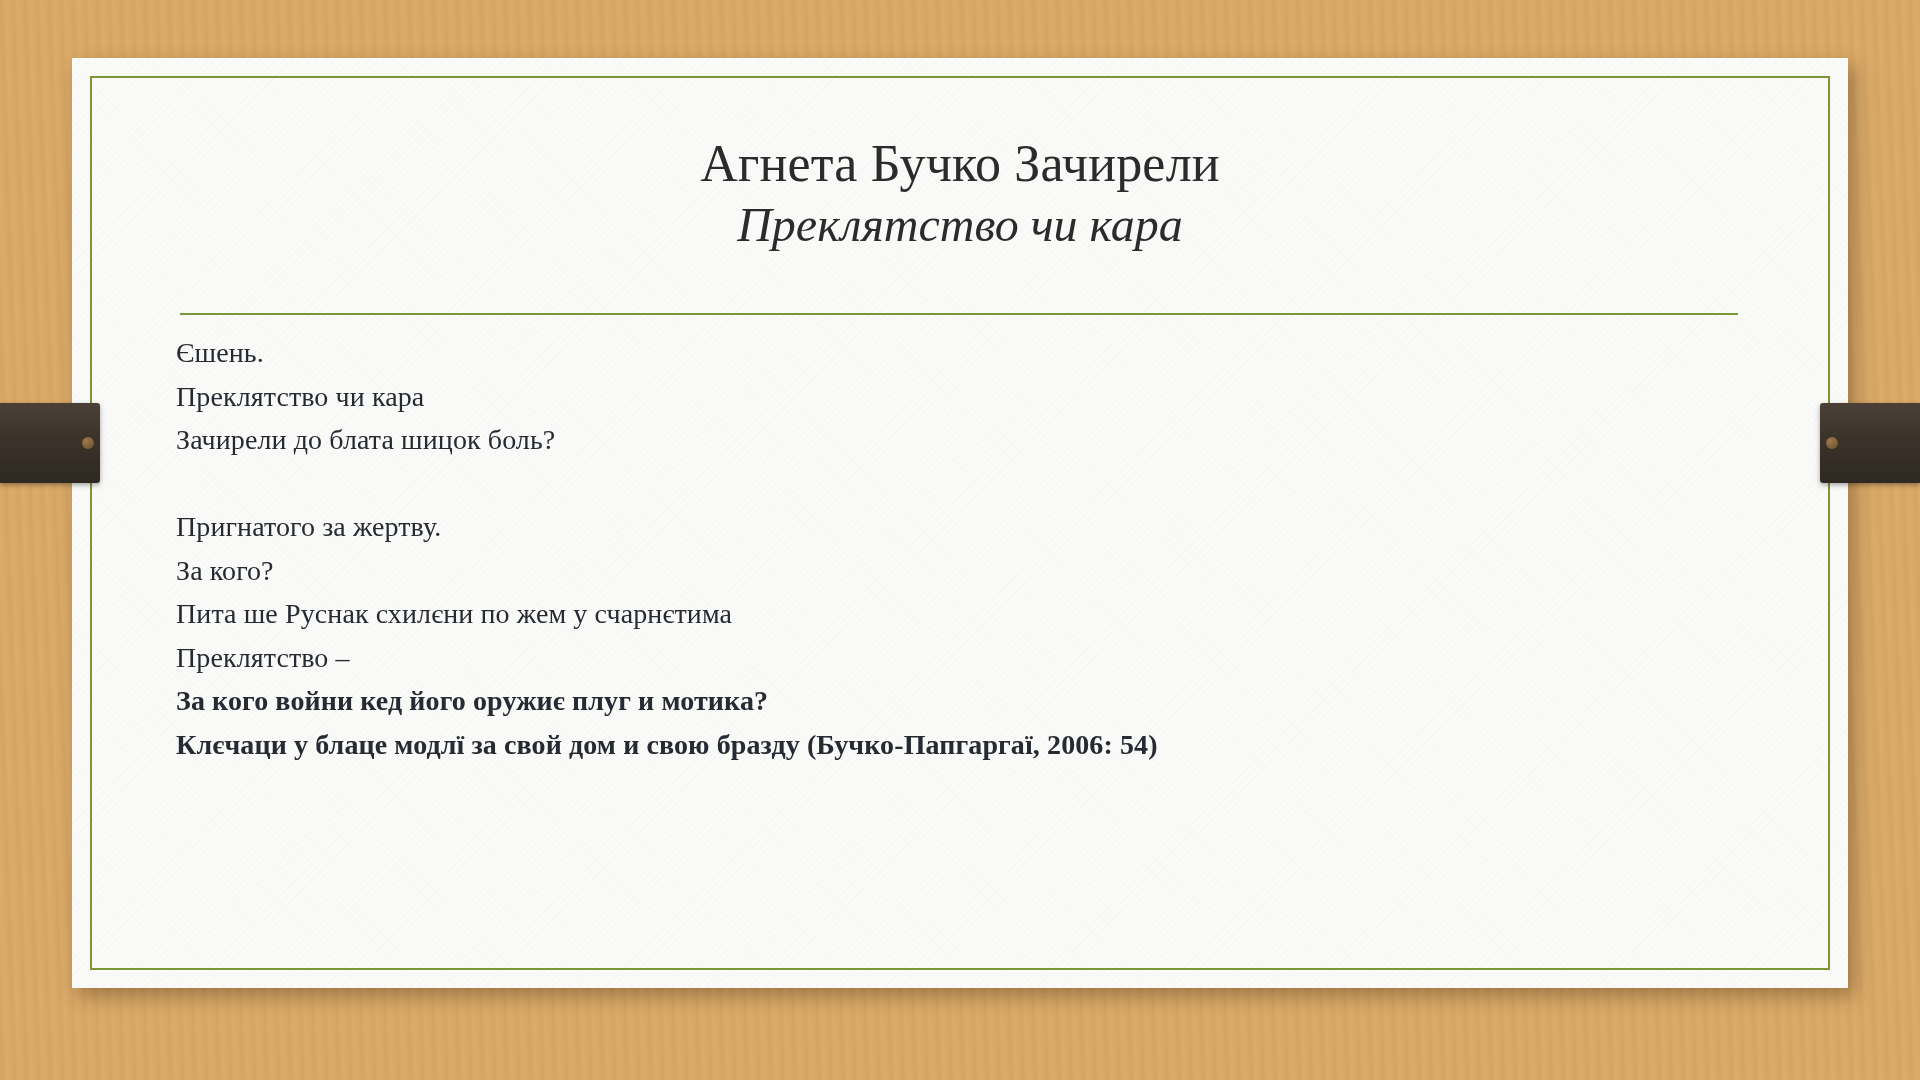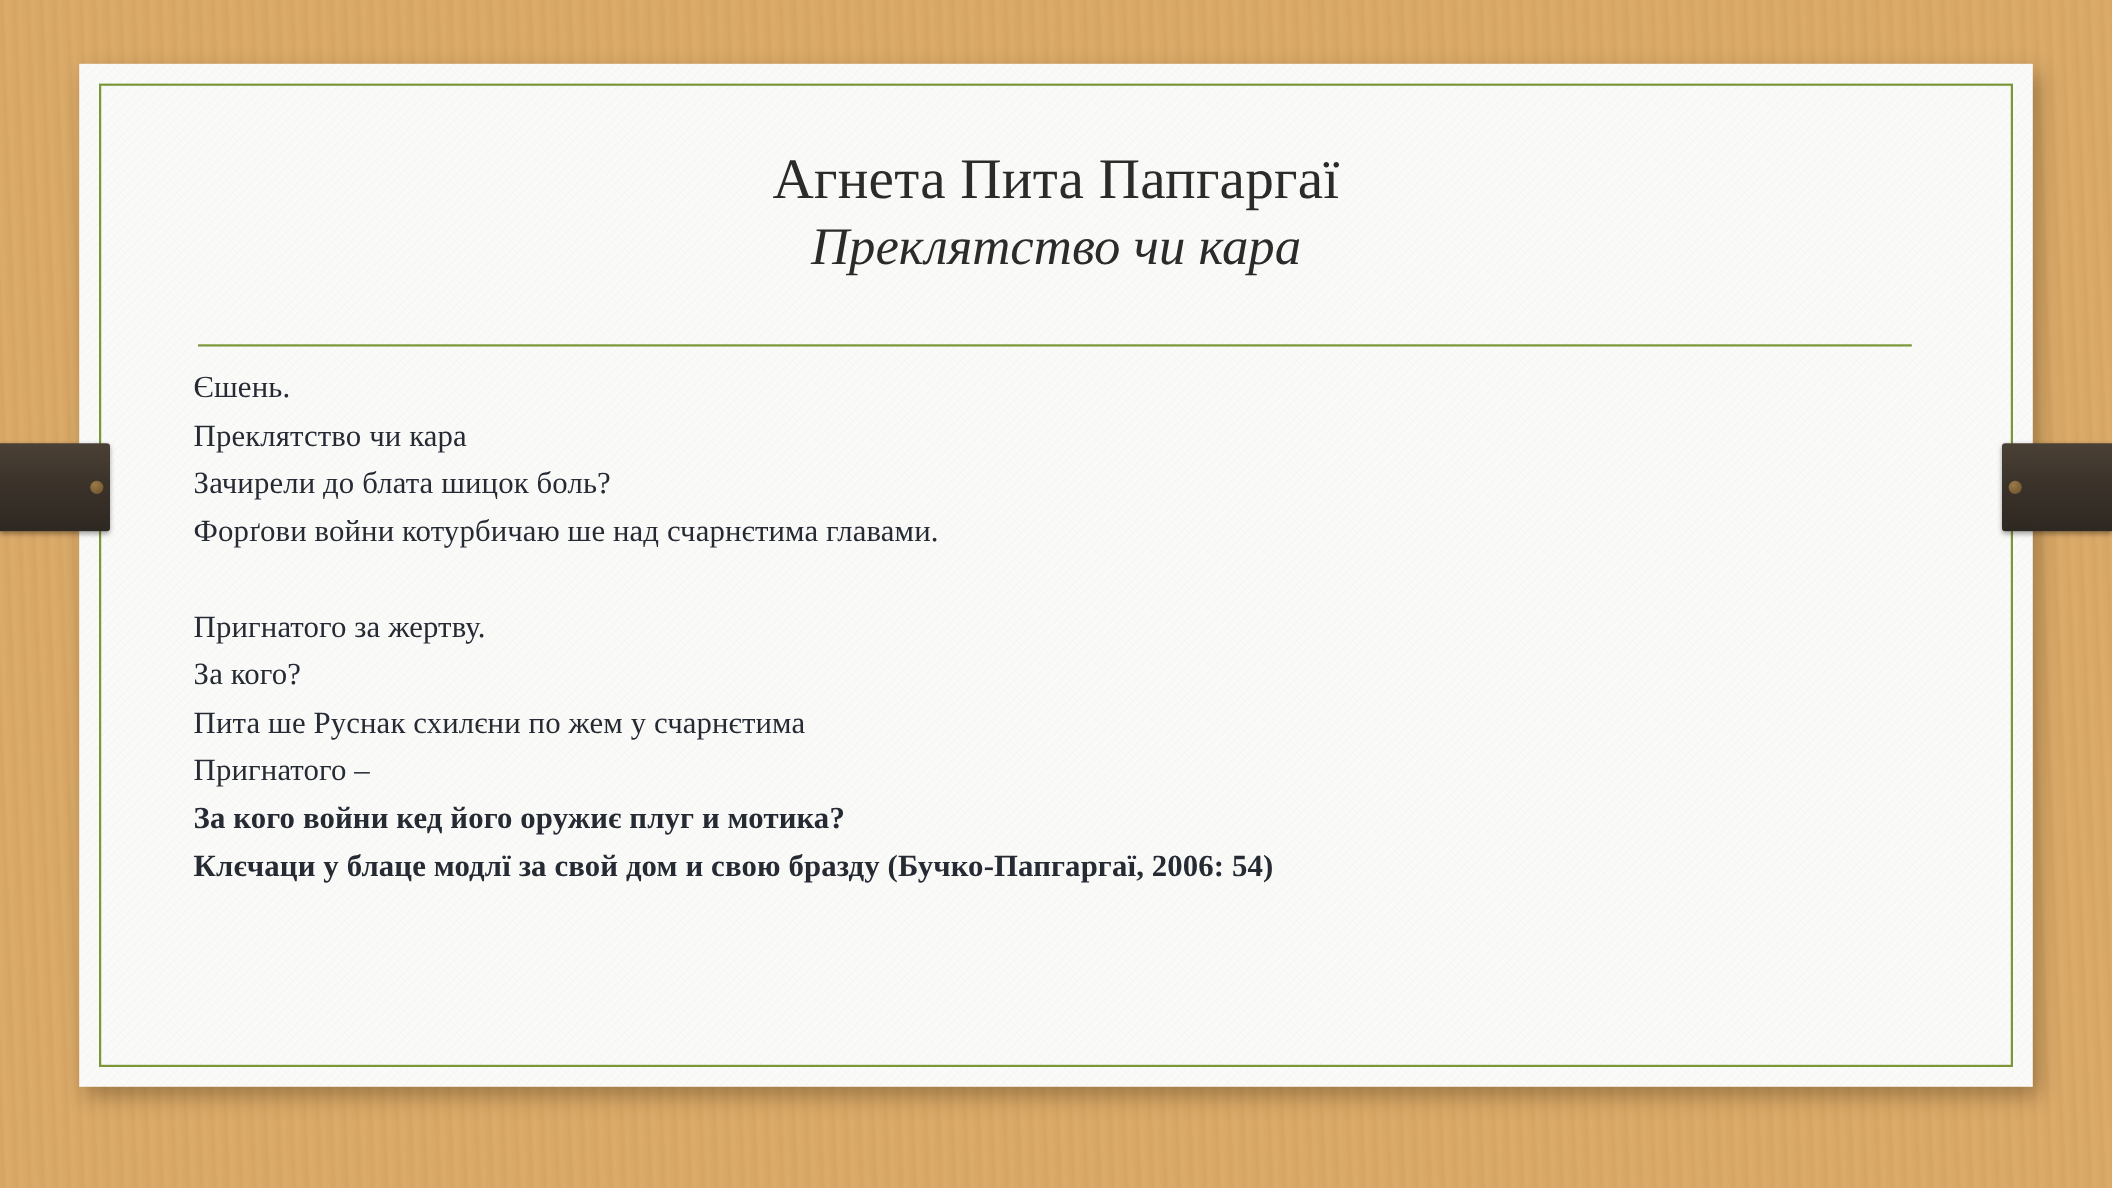--- a/index.html
+++ b/index.html
@@ -195,39 +195,38 @@
 <div class="clip-bar left"></div>
 <div class="clip-bar right"></div>
 
 <div id="paper-card">
   <div id="paper-texture"></div>
   <div id="paper-inner-border"></div>
 
   <div id="slide-content">
 
     <div id="title-block">
-      <div id="slide-title">Агнета Пита Папгаргаї</div>
+      <div id="slide-title">Агнета Бучко Зачирели</div>
       <div id="slide-subtitle">Преклятство чи кара</div>
     </div>
 
     <div id="divider-rule"></div>
 
     <div id="body-text">
 
       <div class="poem-line">Єшень.</div>
       <div class="poem-line">Преклятство чи кара</div>
       <div class="poem-line">Зачирели до блата шицок боль?</div>
-      <div class="poem-line">Форґови войни котурбичаю ше над счарнєтима главами.</div>
 
       <div class="poem-line spacer"></div>
 
       <div class="poem-line">Пригнатого за жертву.</div>
       <div class="poem-line">За кого?</div>
       <div class="poem-line">Пита ше Руснак схилєни по жем у счарнєтима</div>
-      <div class="poem-line">Пригнатого –</div>
+      <div class="poem-line">Преклятство –</div>
 
       <div class="poem-line bold">За кого войни кед його оружиє плуг и мотика?</div>
 
       <div class="poem-line"><span class="bold-part" style="font-weight:700">Клєчаци у блаце модлї за свой дом и свою бразду</span><span class="cite"> (Бучко-Папгаргаї, 2006: 54)</span></div>
 
     </div>
   </div>
 </div>
 
 </body></html>

